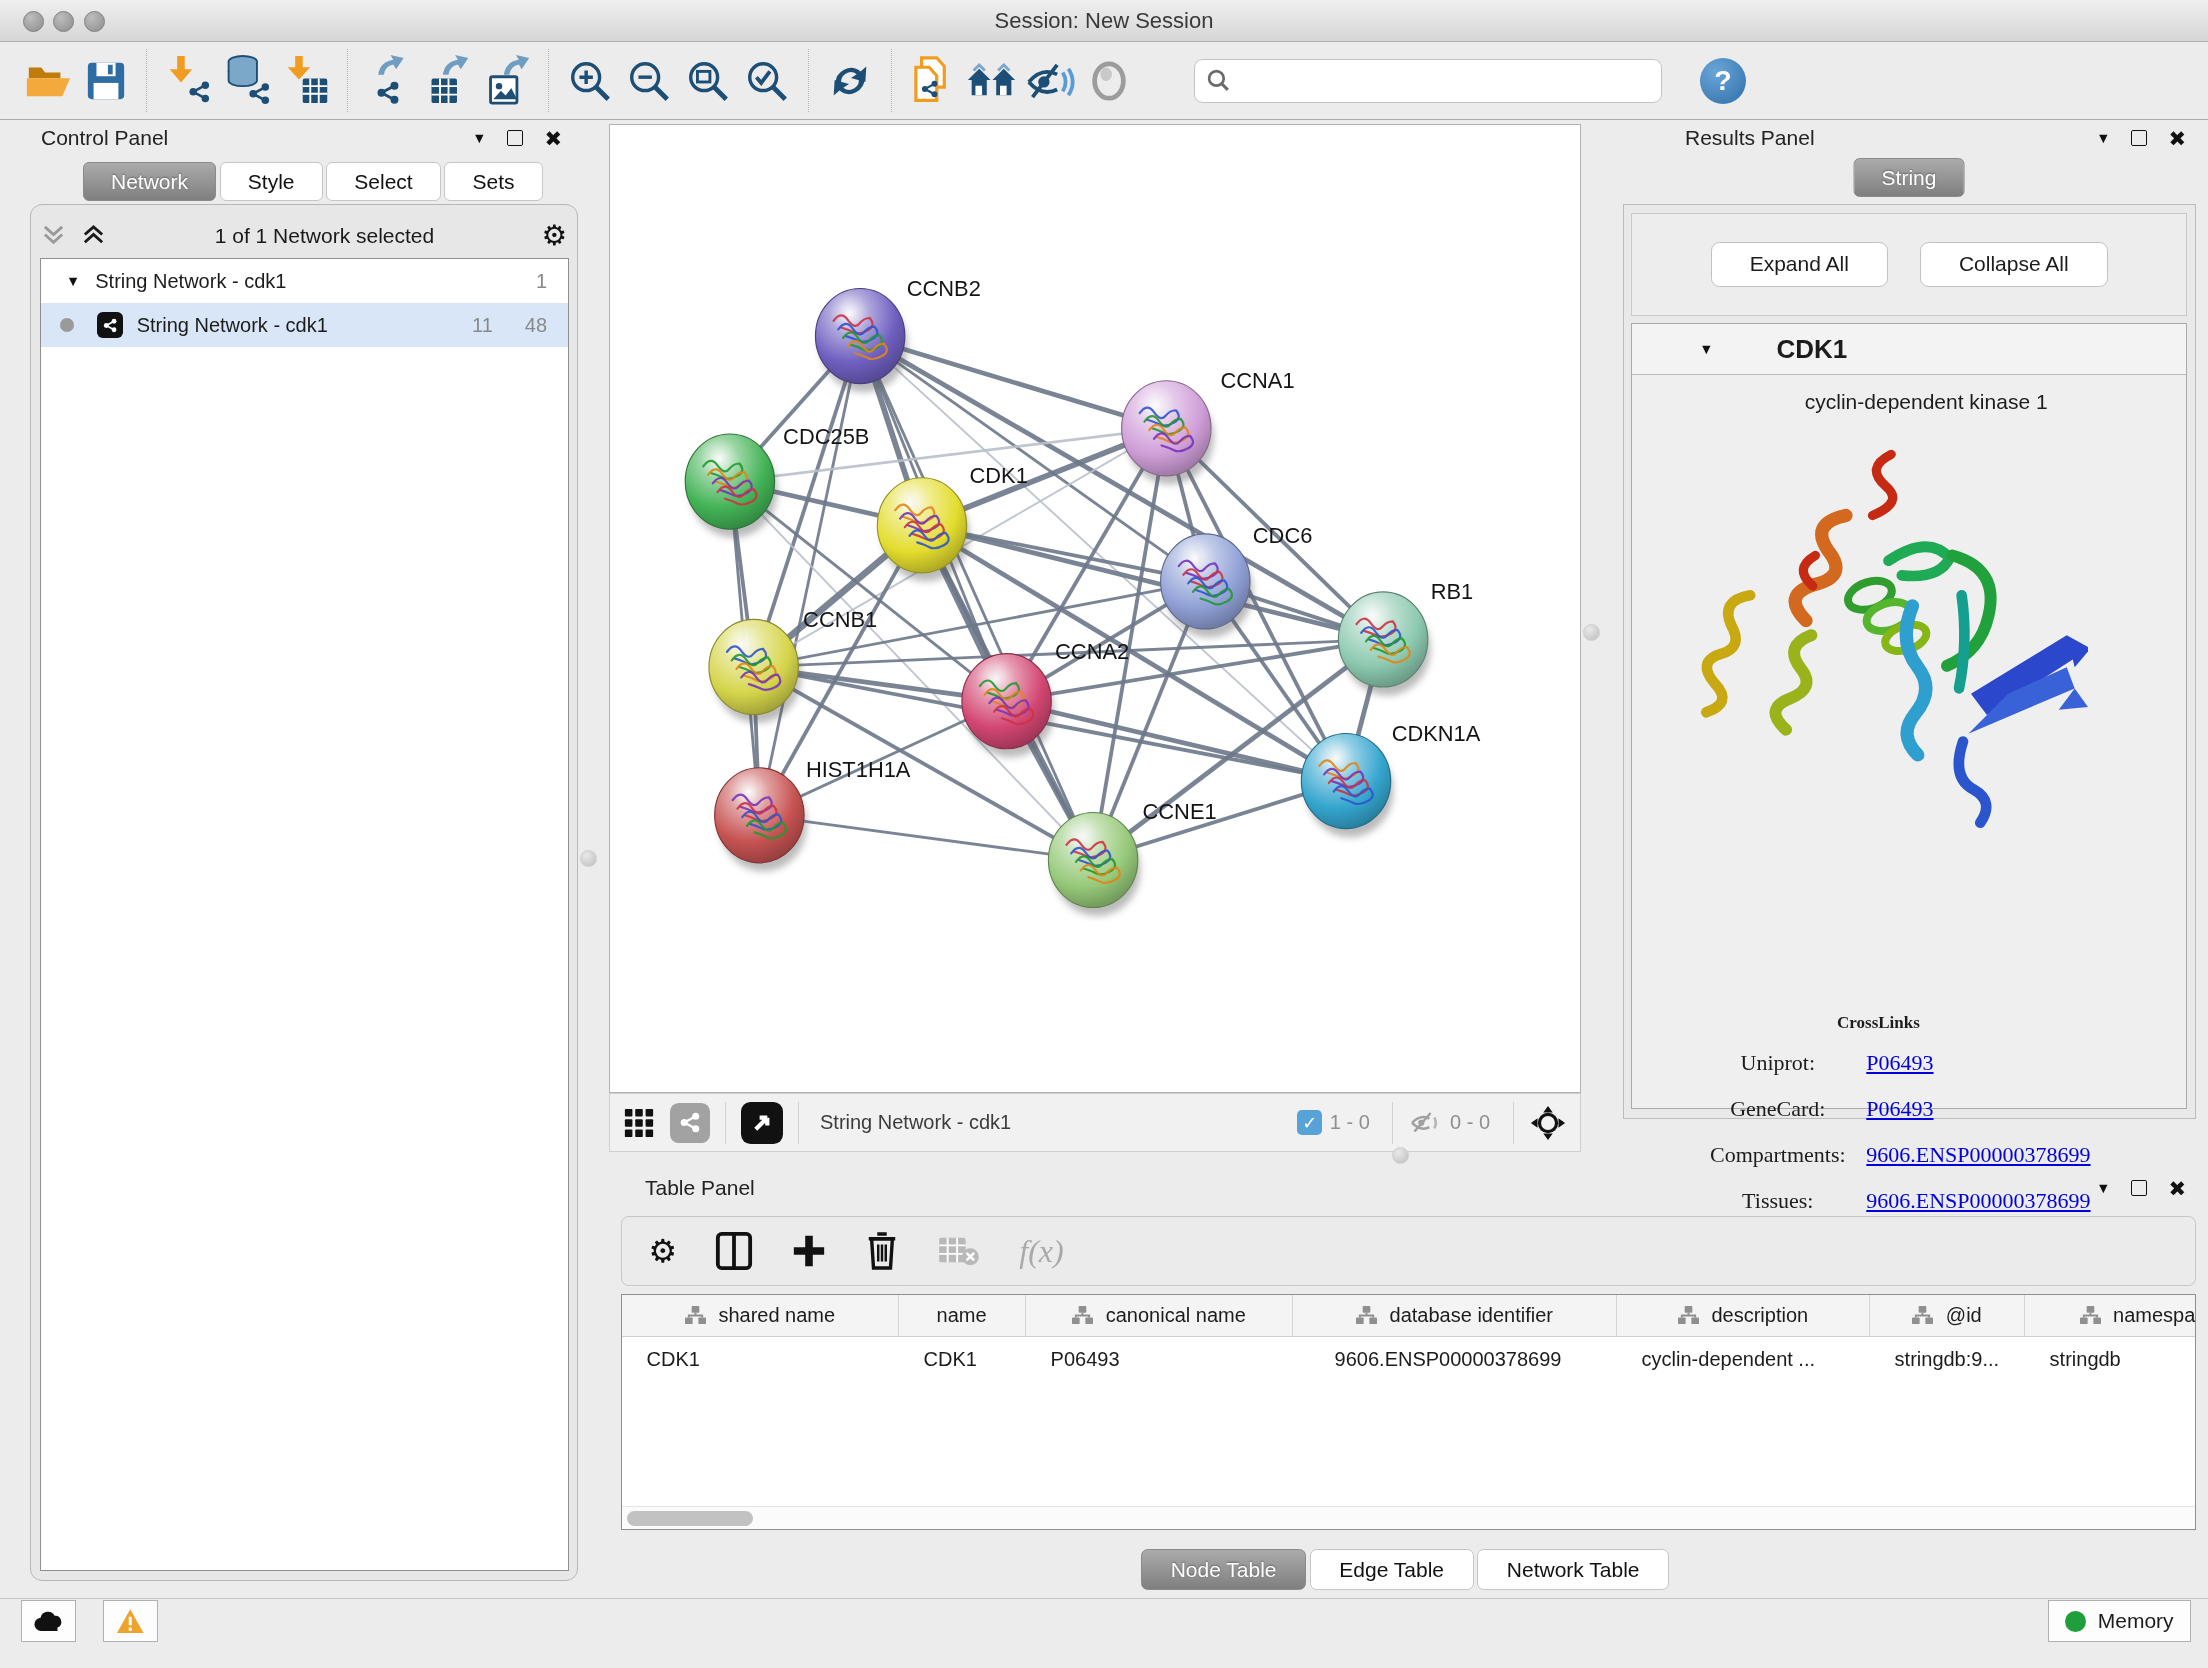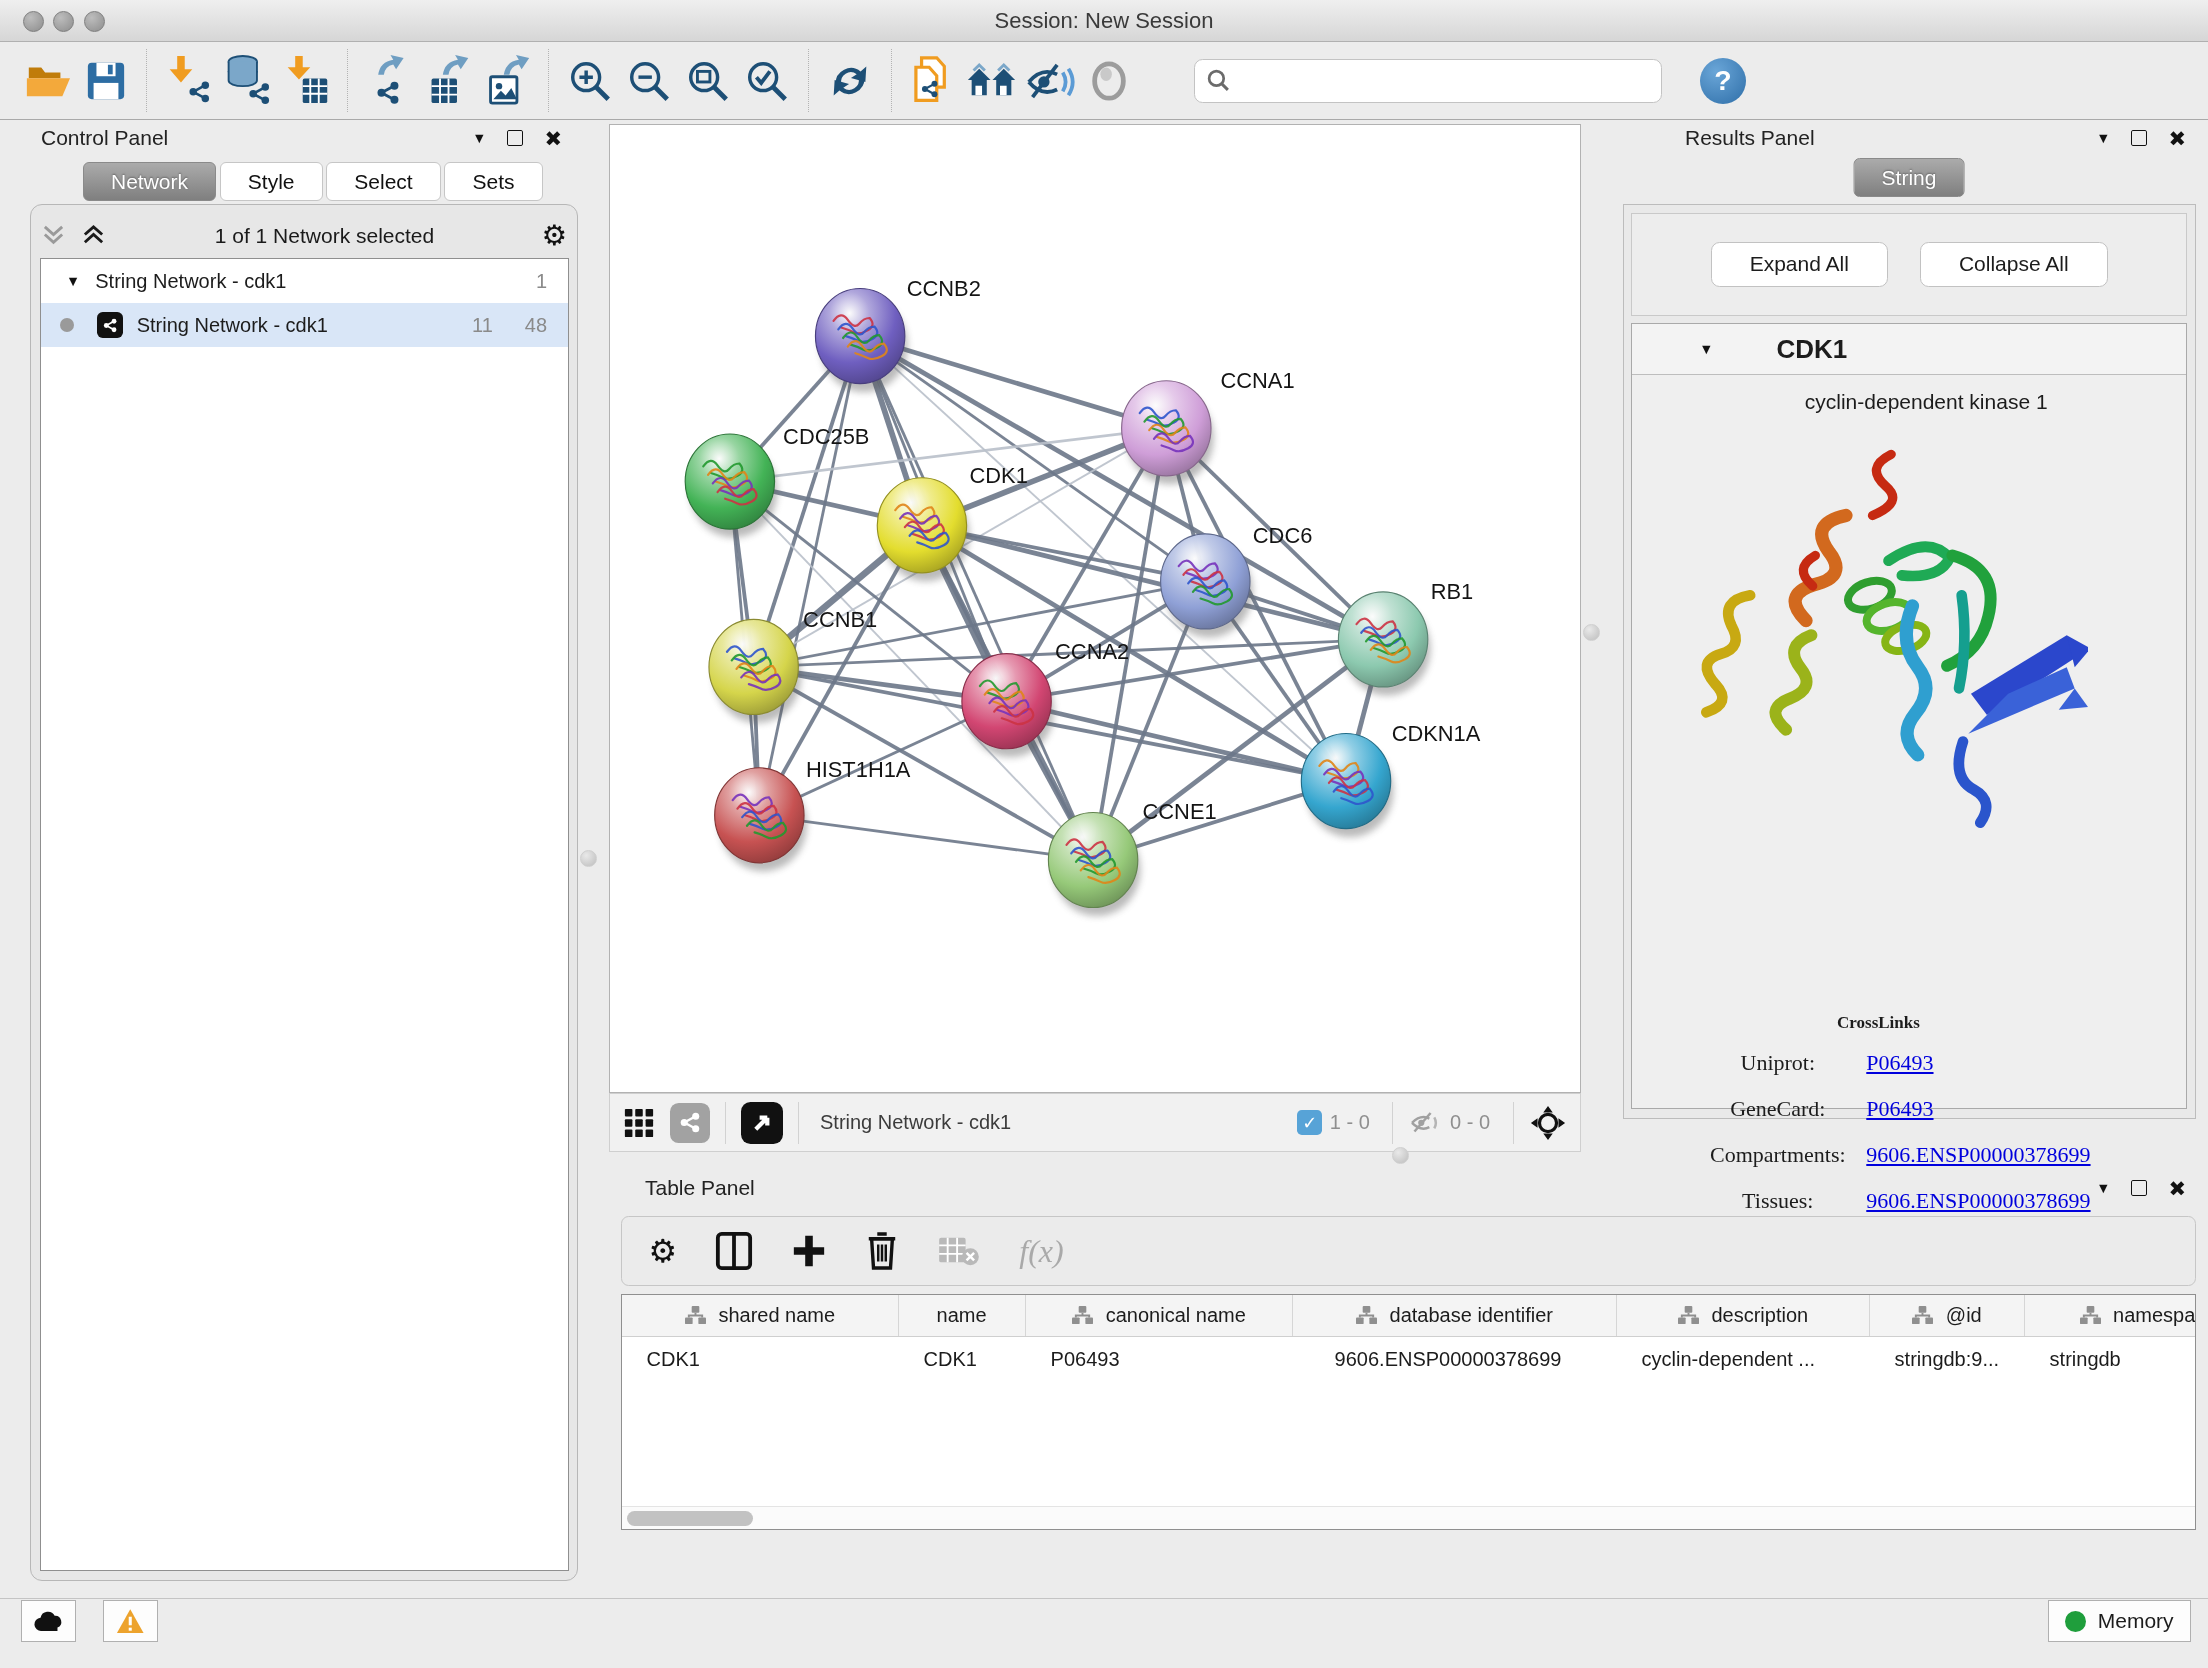--- a/index.html
+++ b/index.html
@@ -798,20 +798,23 @@
       <span class="td c2">P06493</span>
       <span class="td c3" style="padding-left:42px">9606.ENSP00000378699</span>
       <span class="td c4">cyclin-dependent ...</span>
       <span class="td c5">stringdb:9...</span>
       <span class="td c6">stringdb</span>
     </div>
     <div id="tp-scroll">
         <span id="tp-thumb"></span>
       </div>
   </div>
+  <div id="tp-tabs">
+    <span class="tab sel">Node Table</span><span class="tab">Edge Table</span><span class="tab">Network Table</span>
+  </div>
 </div>
 
 <div id="statusbar">
   <span class="sb-btn" style="left:21px;width:55px">
     <svg width="32" height="23" viewBox="0 0 34 24">
         <path d="M9 22 a7 7 0 0 1 -1 -14 a8 8 0 0 1 15 -2 a6.5 6.5 0 0 1 3 12.5 l0 3.5 Z" fill="#111"></path>
       </svg>
   </span>
   <span class="sb-btn" style="left:103px;width:55px">
     <svg width="28.5" height="26" viewBox="0 0 30 27">

